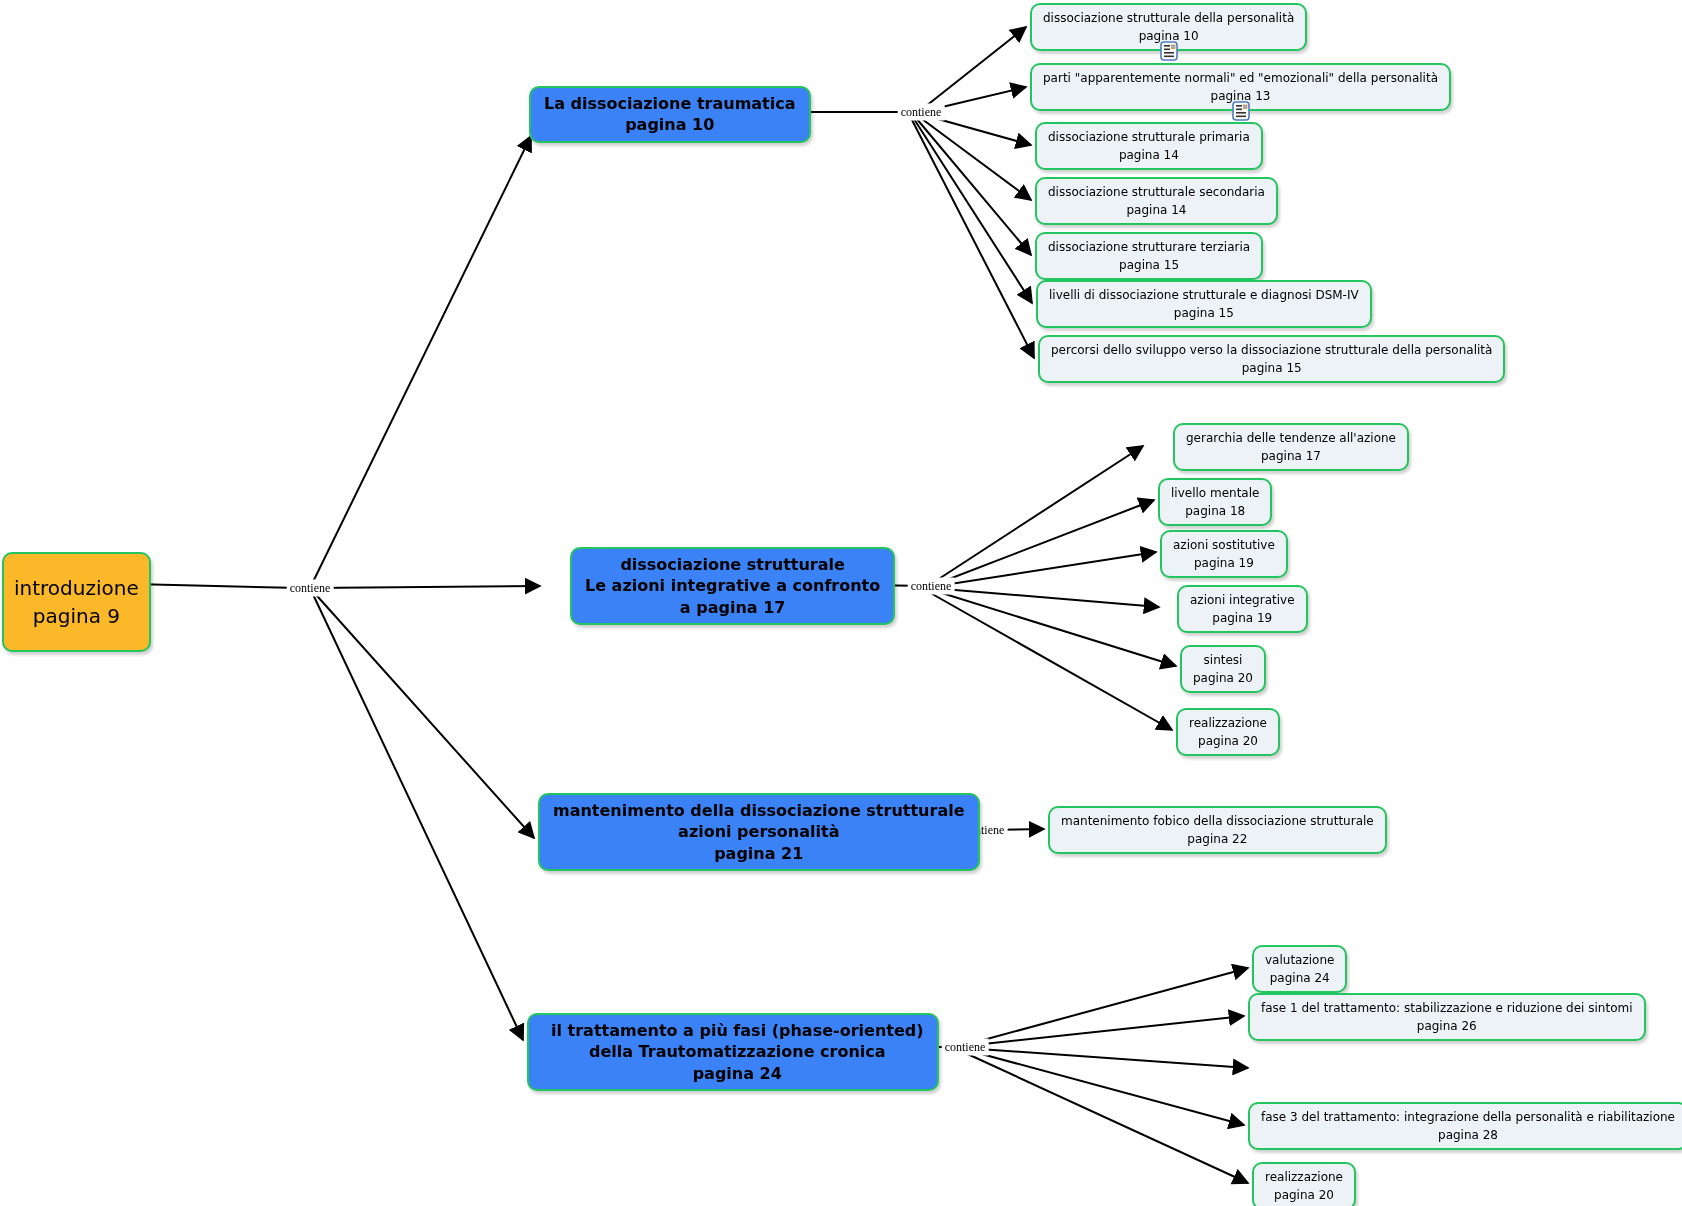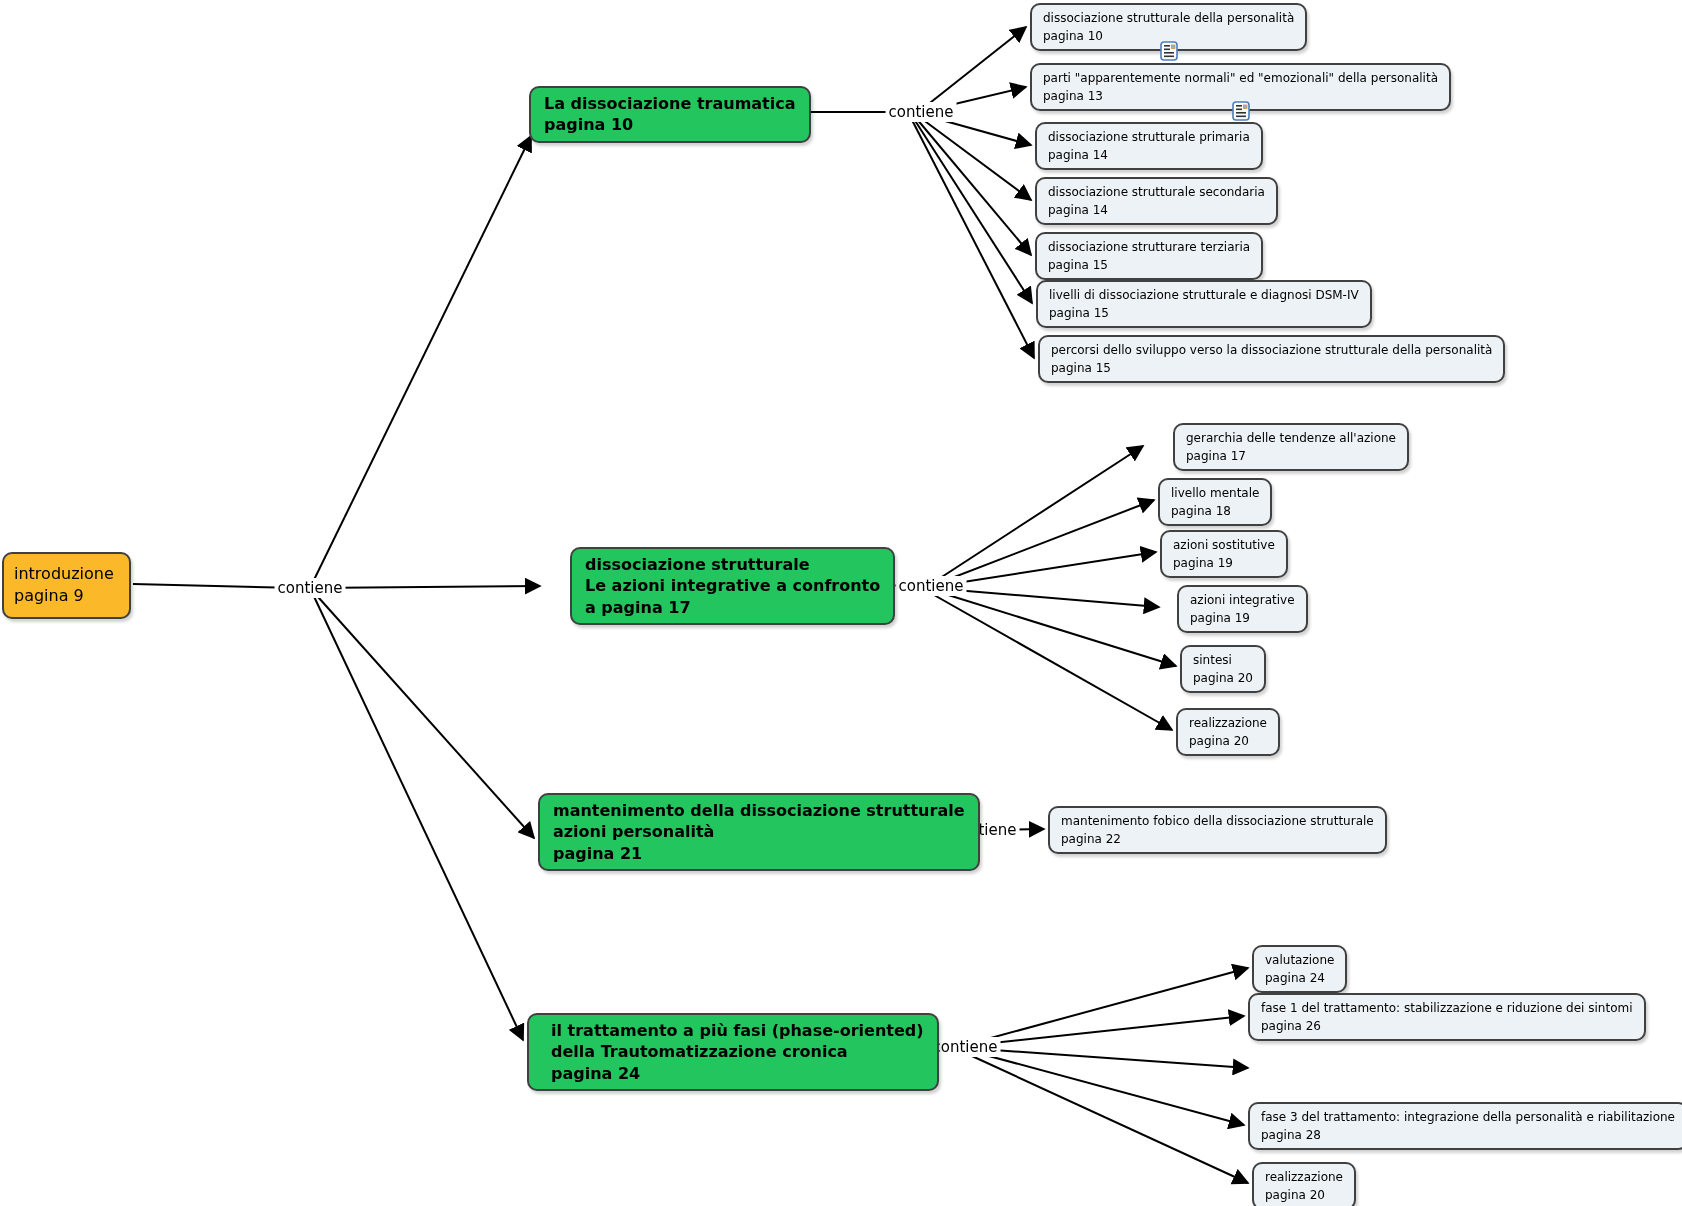--- a/index.html
+++ b/index.html
@@ -8,38 +8,38 @@
     width:1682px;height:1206px;
     background:#ffffff;
     font-family:"DejaVu Sans","Liberation Sans",sans-serif;
     overflow:hidden;
   }
   svg.wires{position:absolute;left:0;top:0;z-index:1;}
   .link-label{
     position:absolute;z-index:2;
     transform:translate(-50%,-50%);
     background:#ffffff;
-    font-size:15px;color:#000;
-    padding:1px 3px;white-space:nowrap;
+    font-size:12px;color:#000;
+    padding:1px 3px;white-space:nowrap;font-family:Liberation Serif, serif;
   }
   .node{
     position:absolute;z-index:3;
-    border:2px solid #404040;border-radius:10px;
-    text-align:left;color:#000;
+    border:2px solid #22c55e;border-radius:10px;
+    text-align:center;color:#000;
     box-shadow:2px 3px 3px rgba(0,0,0,0.18);
     white-space:nowrap;
   }
   .node span{display:block;white-space:nowrap;}
   .root{
     background:#FBB829;
-    font-size:16px;line-height:1.4;
-    padding:9px 10px;border-width:2.5px;
+    font-size:20px;line-height:1.4;
+    padding:20px 10px;border-width:2.5px;
   }
   .topic{
-    background:#22c55e;
+    background:#3b82f6;
     font-size:16px;font-weight:bold;line-height:1.33;
     padding:5px 13px;border-width:2.5px;
   }
   .leaf{
     background:#EDF2F6;
     font-size:12px;line-height:1.5;
     padding:4px 11px;
   }
   .res-icon{
     position:absolute;left:50%;bottom:-12px;

